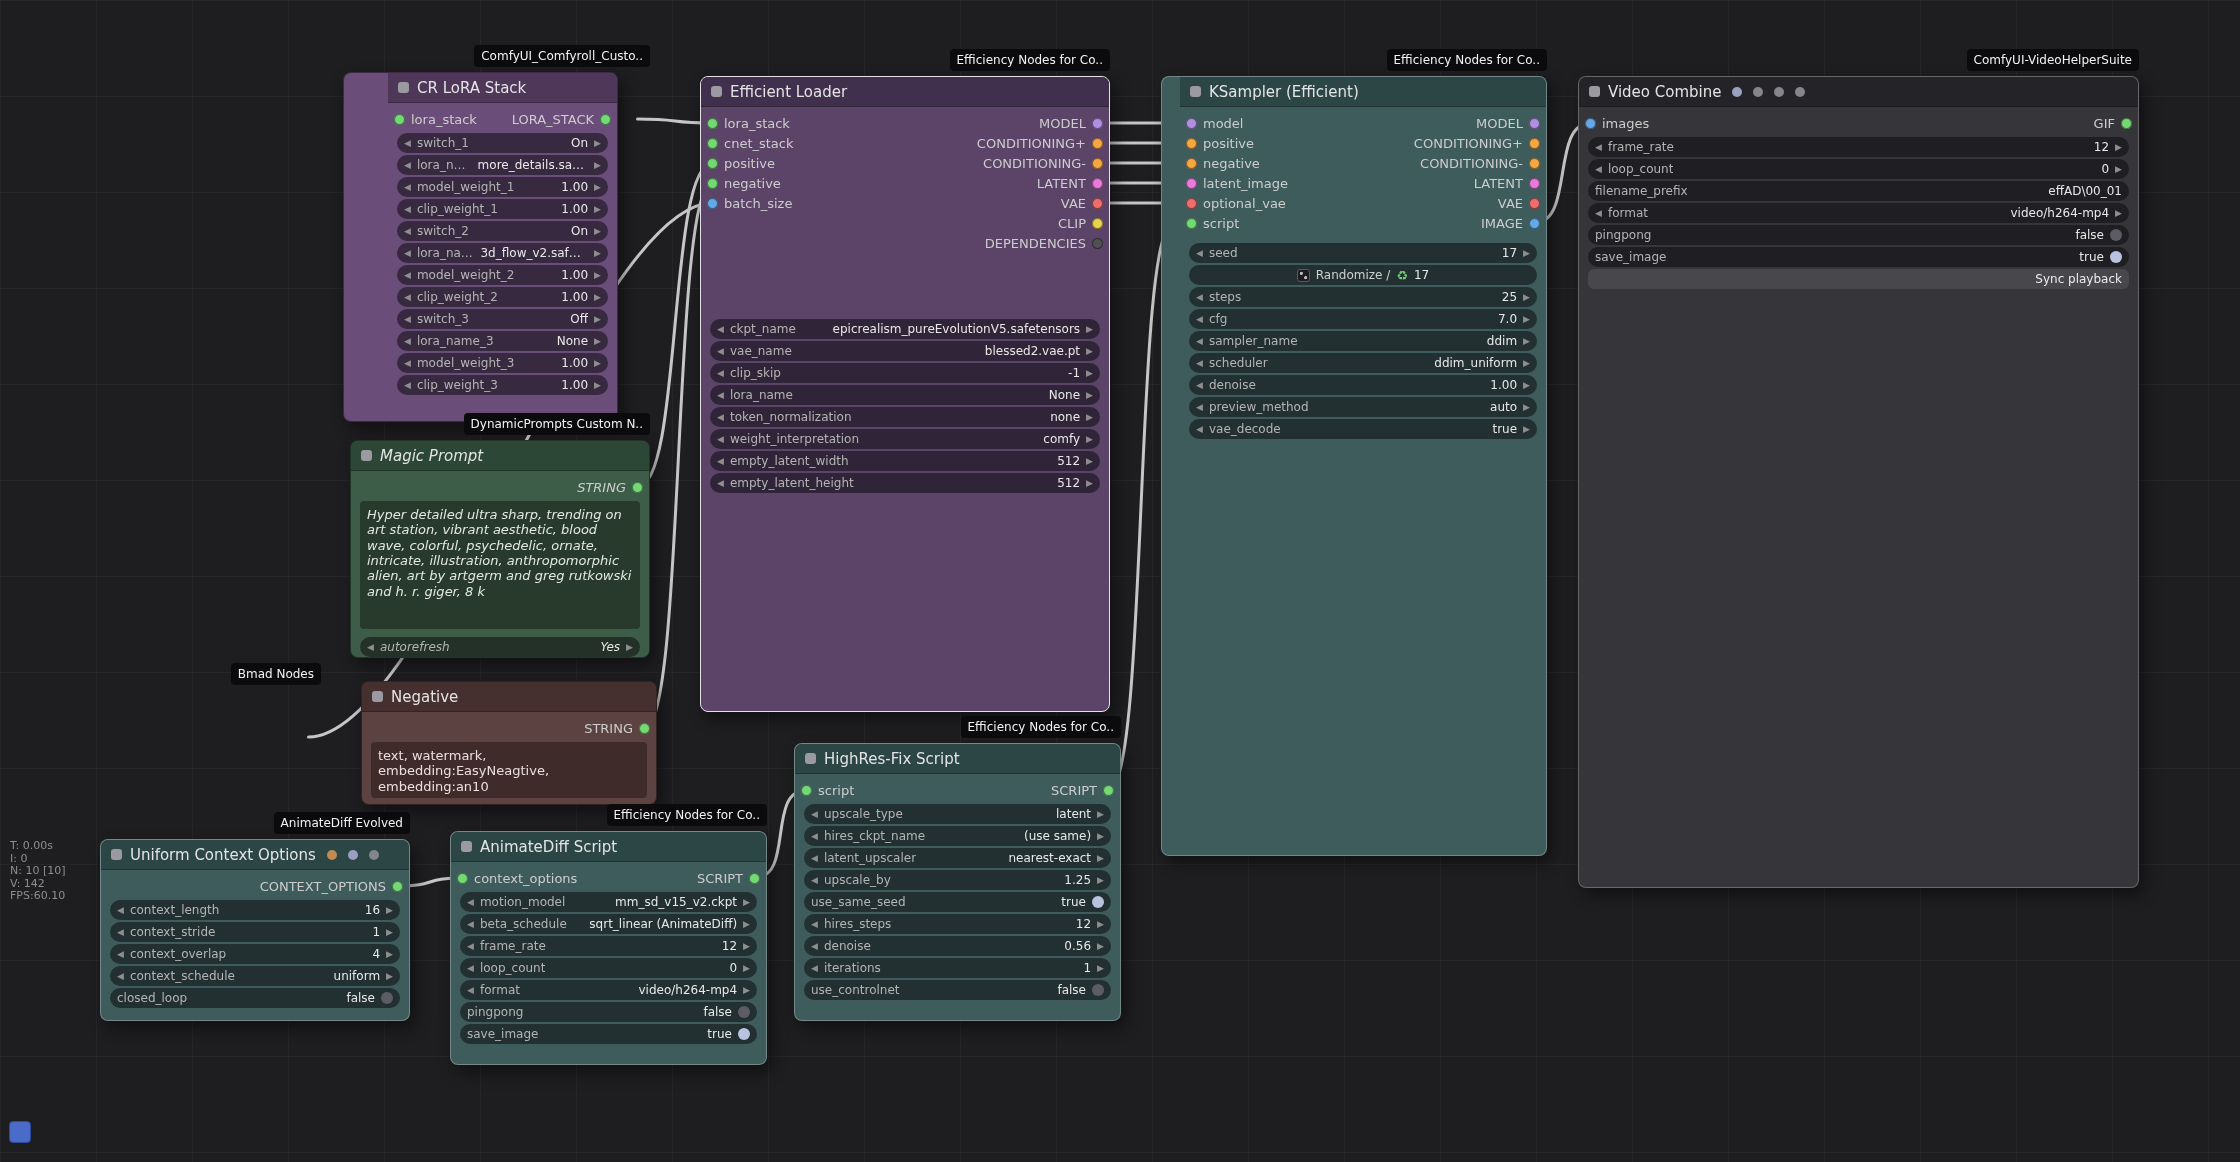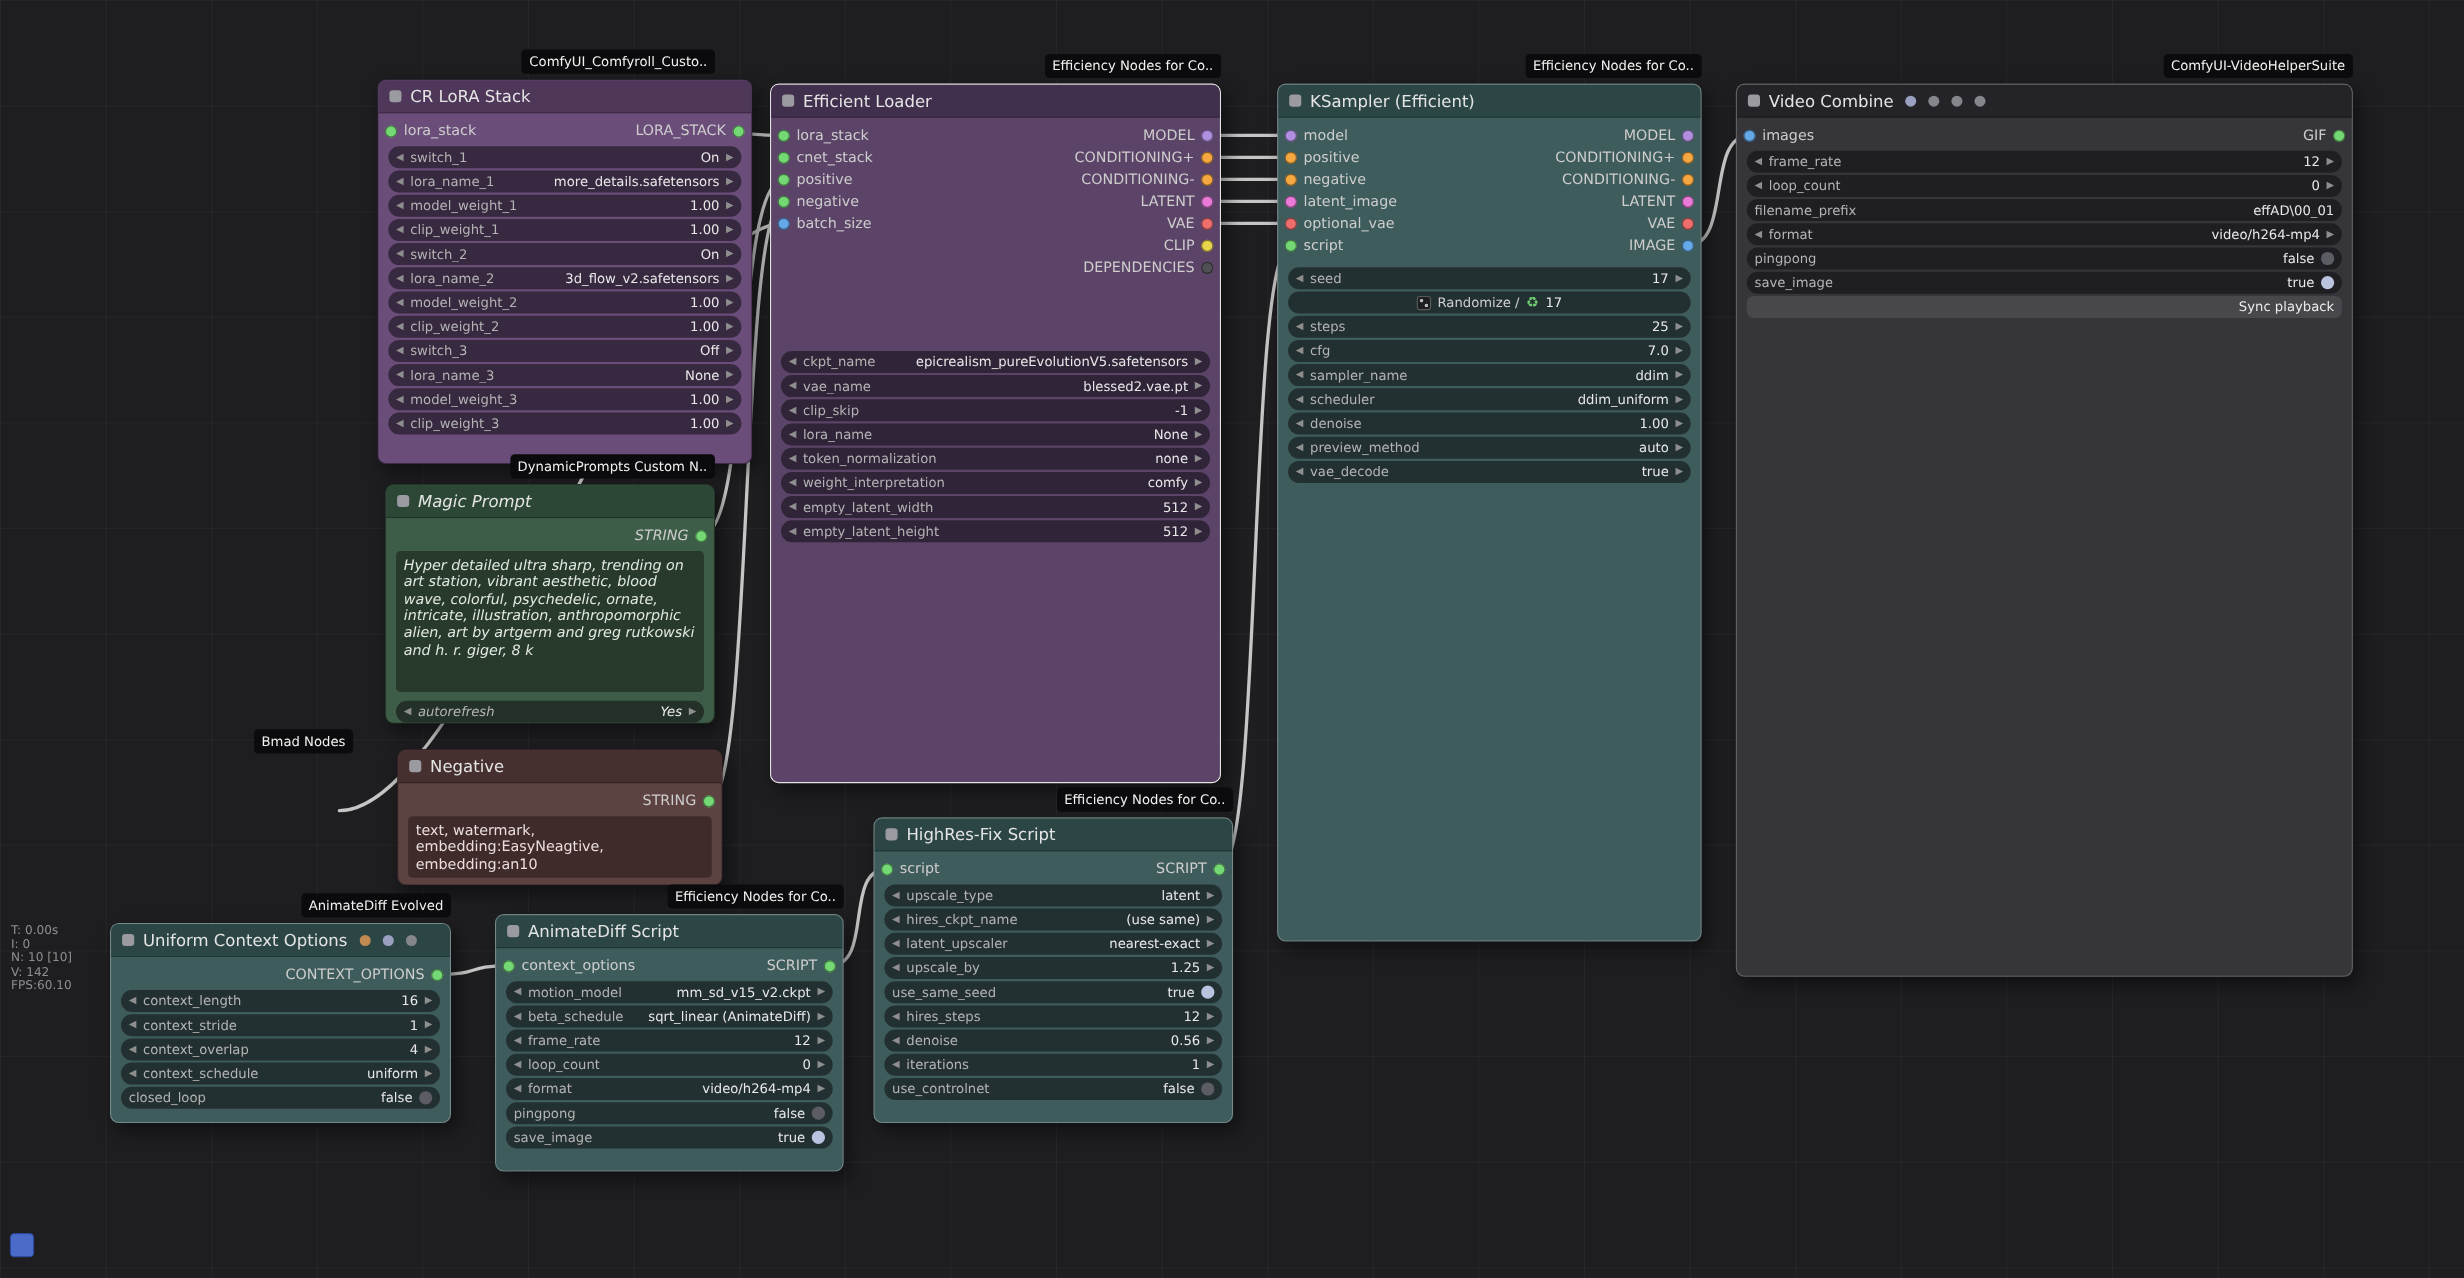--- a/index.html
+++ b/index.html
@@ -88,21 +88,21 @@
     </svg>
   <div id="stats">
       <div class="stat-line">T: 0.00s</div>
       <div class="stat-line">I: 0</div>
       <div class="stat-line">N: 10 [10]</div>
       <div class="stat-line">V: 142</div>
       <div class="stat-line">FPS:60.10</div>
     </div>
   <div id="corner-btn"></div>
 <div class="node-badge" style="top: 45px; right: 1590px;">ComfyUI_Comfyroll_Custo..</div>
-    <div class="node theme-purple" style="left: 343px; top: 72px; width: 341px; height: 350px;">
+    <div class="node theme-purple" style="left: 343px; top: 72px; width: 275px; height: 350px; padding-left: 44px;">
       <div class="node-header">
         <span class="collapse-dot"></span>
         <span class="node-title">CR LoRA Stack</span>
       </div>
       <div class="slots">
         <div class="slot-row">
           <span class="slot-in">
             <span class="slot-dot" id="dot-cr-lora-stack-in-0" style="background: rgb(116, 216, 116);"></span>
             <span class="slot-label">lora_stack</span>
           </span>
@@ -385,21 +385,21 @@
             <span class="wlabel">empty_latent_height</span>
           </span>
           <span class="wgroup right">
             <span class="wvalue">512</span>
             <span class="arrow">▶</span>
           </span>
         </div>
       </div>
     </div>
     <div class="node-badge" style="top: 49px; right: 693px;">Efficiency Nodes for Co..</div>
-    <div class="node theme-teal" style="left: 1161px; top: 76px; width: 386px; height: 780px;">
+    <div class="node theme-teal" style="left: 1161px; top: 76px; width: 386px; height: 780px; padding-left: 18px;">
       <div class="node-header">
         <span class="collapse-dot"></span>
         <span class="node-title">KSampler (Efficient)</span>
       </div>
       <div class="slots">
         <div class="slot-row">
           <span class="slot-in">
             <span class="slot-dot" id="dot-ksampler-in-0" style="background: rgb(177, 143, 224);"></span>
             <span class="slot-label">model</span>
           </span>

